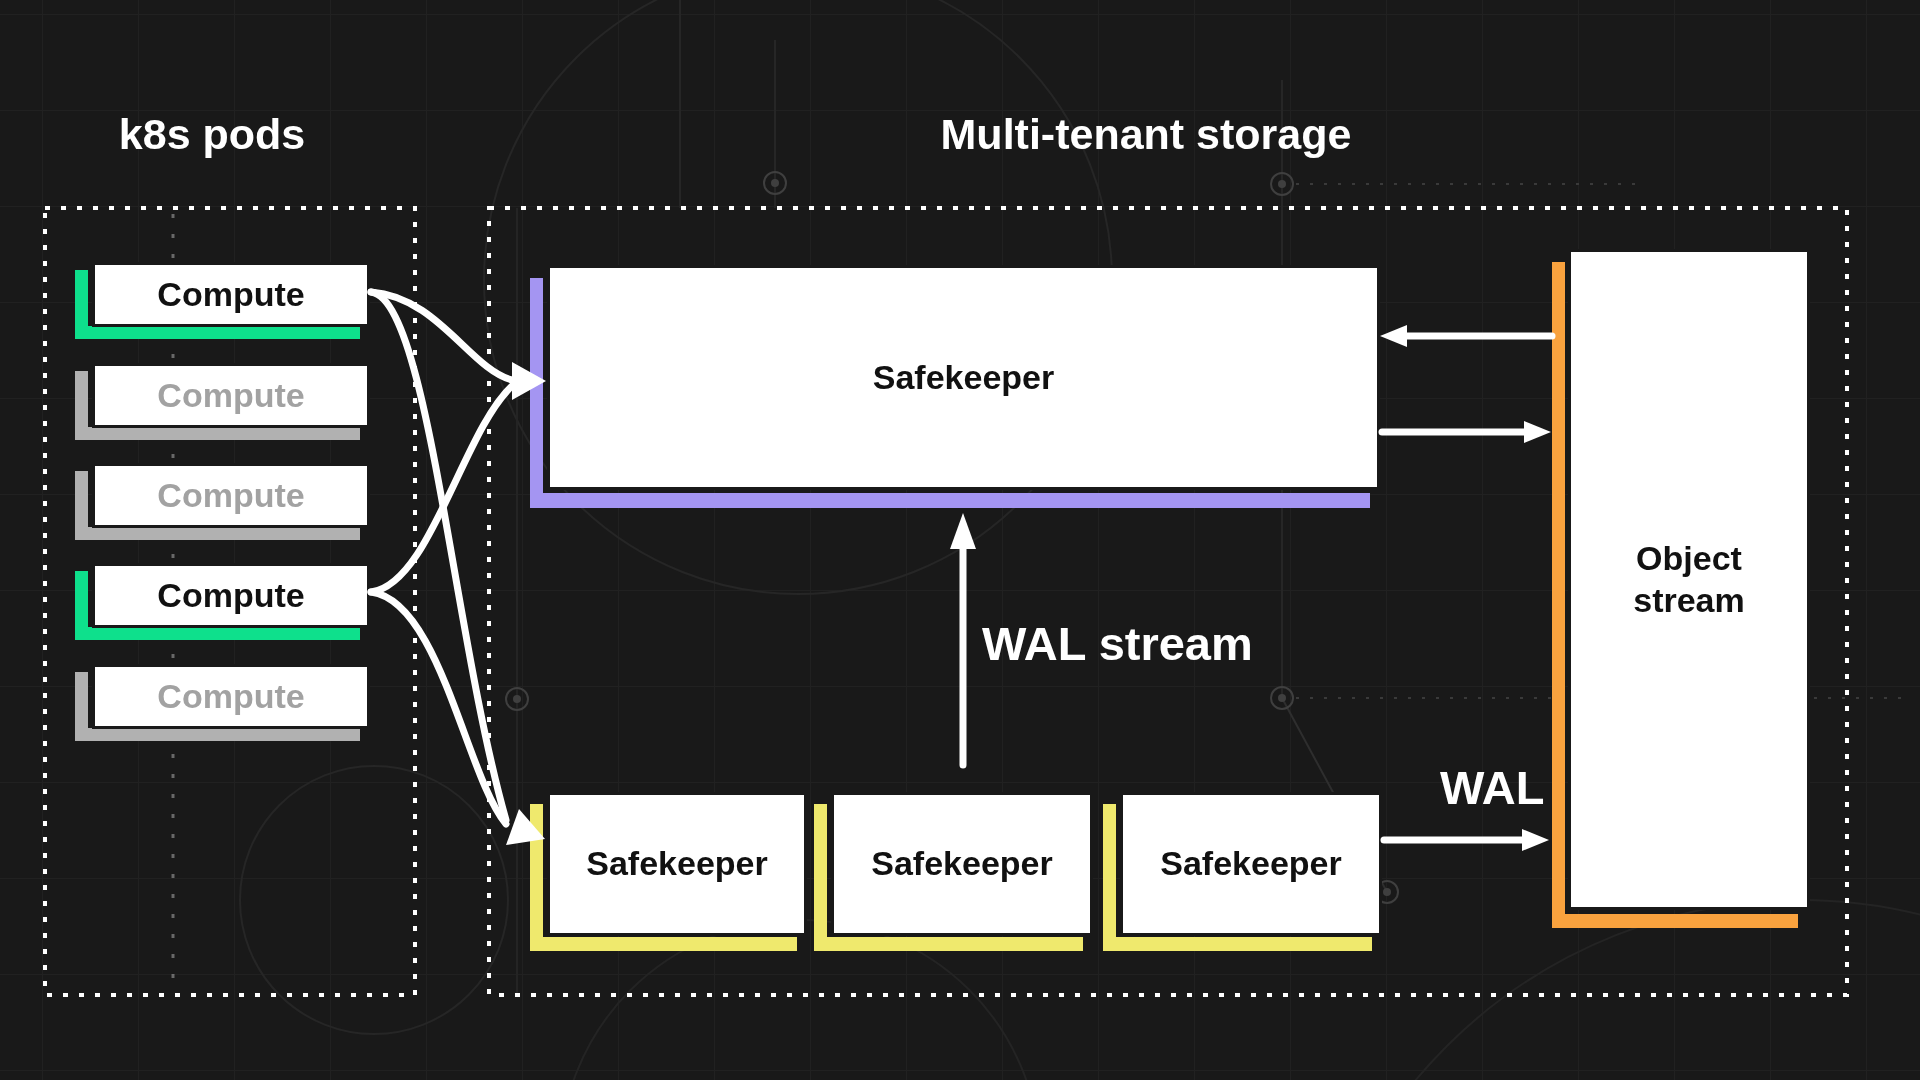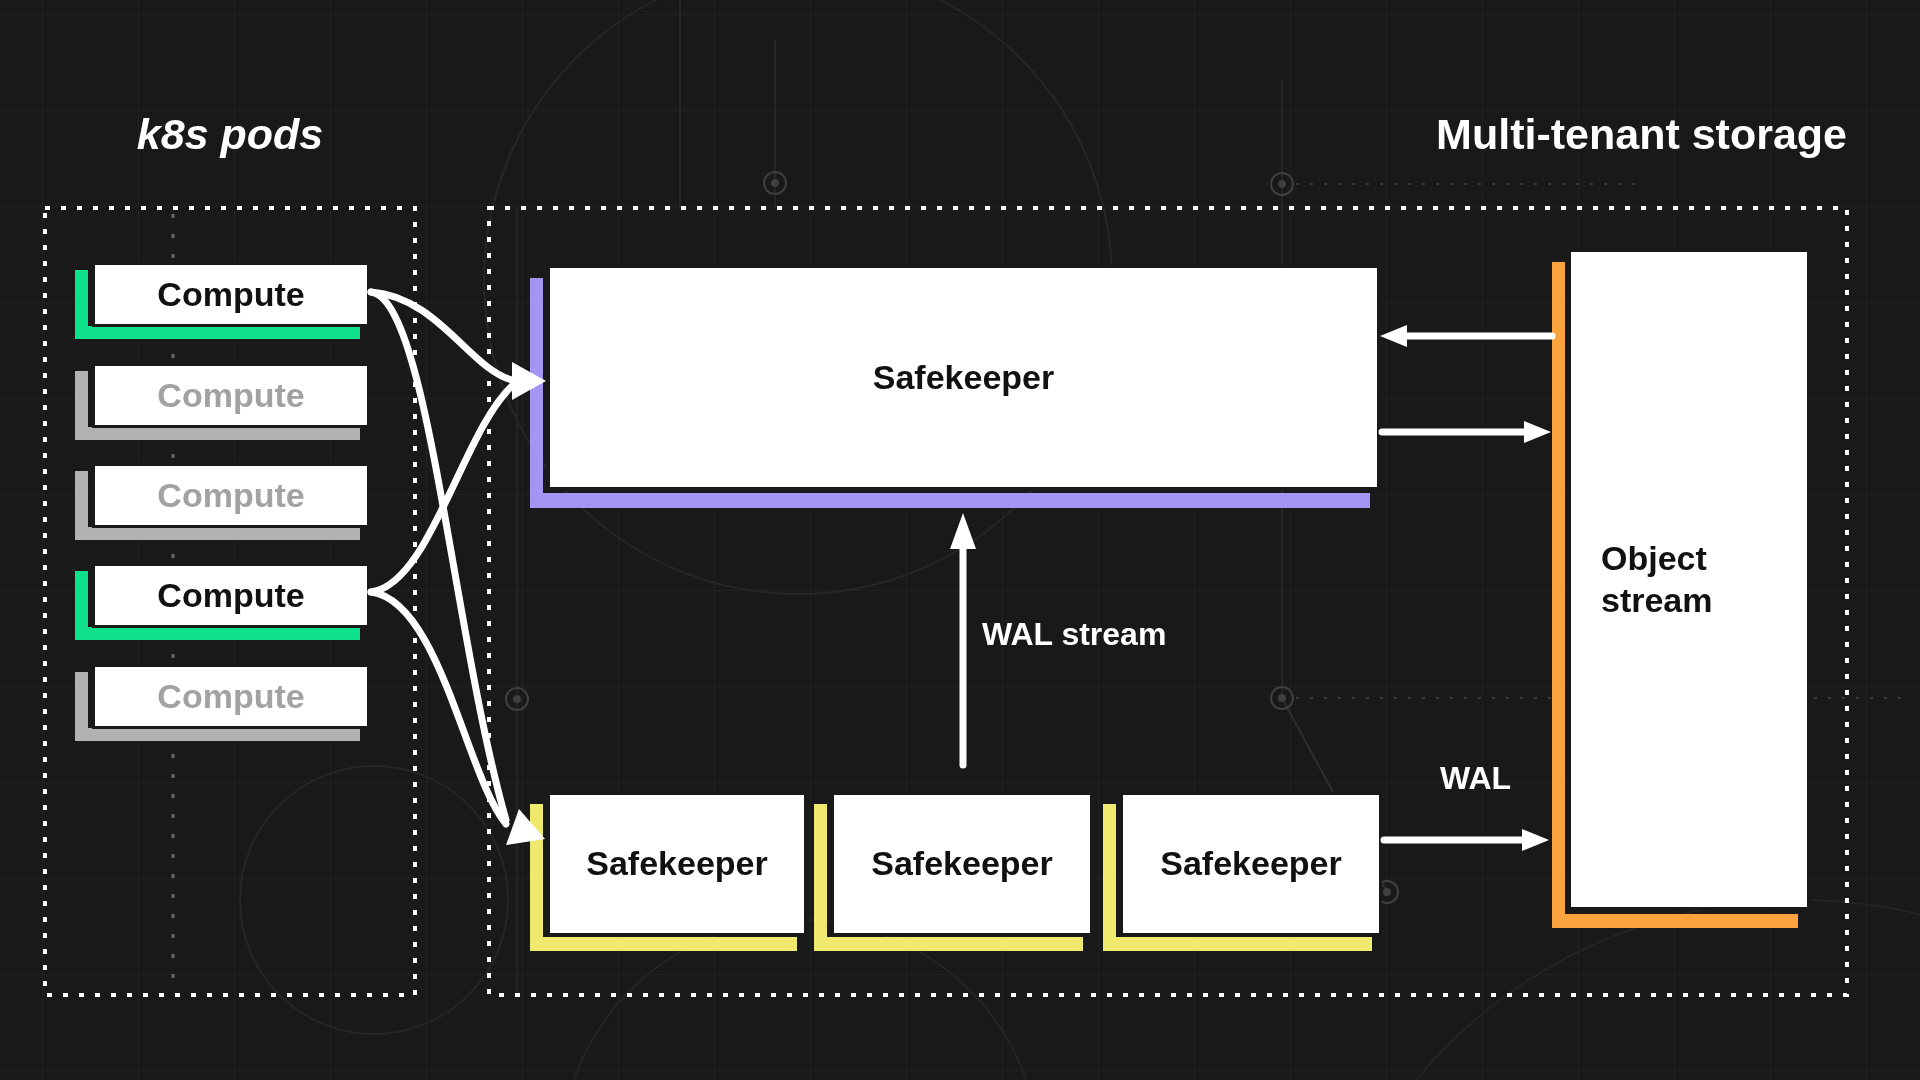--- a/index.html
+++ b/index.html
@@ -13,31 +13,31 @@
     font-family:"Liberation Sans", sans-serif;
   }
   svg.layer{position:absolute;left:0;top:0;width:1920px;height:1080px;}
   #decor{z-index:0;}
   #arrows{z-index:6;pointer-events:none;}
 
   .title{
     position:absolute;z-index:4;color:#fff;font-size:43px;font-weight:700;
     text-align:center;letter-spacing:0px;
   }
-  .title.k8s{left:45px;width:370px;top:110px;font-style:italic;}
-  .title.storage{left:489px;width:1358px;top:110px;text-align:right;}
+  .title.k8s{left:27px;width:370px;top:110px;}
+  .title.storage{left:467px;width:1358px;top:110px;}
 
   .node{position:absolute;z-index:3;}
   .node .accent{position:absolute;z-index:1;}
   .node .face{
     position:absolute;inset:0;z-index:2;background:var(--node_bg,#fff);
     border:3px solid var(--background,#191919);box-sizing:border-box;
     display:flex;align-items:center;justify-content:center;
     font-weight:700;font-size:34px;color:var(--text_dark,#111);
-    line-height:1.22;
+    text-align:center;line-height:1.22;
   }
 
   
   .compute .accent{inset:8px 10px -12px -17px;border-left:13px solid var(--accent_gray,#b1b1b1);border-bottom:13px solid var(--accent_gray,#b1b1b1);}
   .compute.active .accent{border-left-color:var(--accent_green,#0ee08c);border-bottom-color:var(--accent_green,#0ee08c);}
   .compute .face{color:var(--text_gray,#a2a2a2);}
   .compute.active .face{color:var(--text_dark,#111);}
 
   .pageserver .accent{inset:13px 10px -18px -17px;border-left:13px solid var(--accent_purple,#a495f2);border-bottom:15px solid var(--accent_purple,#a495f2);}
   .safekeeper .accent{inset:12px 10px -15px -17px;border-left:13px solid var(--accent_yellow,#efe96d);border-bottom:14px solid var(--accent_yellow,#efe96d);}
@@ -49,21 +49,21 @@
   .compute.c1{top:262px;} .compute.c2{top:363px;} .compute.c3{top:463px;}
   .compute.c4{top:563px;} .compute.c5{top:664px;}
   .pageserver{left:547px;top:265px;width:833px;height:225px;}
   .safekeeper{top:792px;height:144px;}
   .safekeeper.s1{left:547px;width:260px;}
   .safekeeper.s2{left:831px;width:262px;}
   .safekeeper.s3{left:1120px;width:262px;}
   .objstore{left:1568px;top:249px;width:242px;height:661px;}
 
   .flow-label{
-    position:absolute;z-index:5;color:#fff;font-weight:700;font-size:32px;
+    position:absolute;z-index:5;color:#fff;font-weight:700;font-size:47px;
     white-space:nowrap;
   }
   .flow-label.walstream{left:982px;top:616px;}
   .flow-label.wal{left:1440px;width:112px;top:760px;text-align:left;}
 </style>
 </head>
 <body>
 
 <div class="stage" style="--background: #191919; --node_bg: #ffffff; --accent_green: #0ee08c; --accent_gray: #b1b1b1; --accent_purple: #a495f2; --accent_yellow: #efe96d; --accent_orange: #f9a23e; --text_dark: #111111; --text_gray: #a2a2a2; --text_light: #ffffff;">
 

